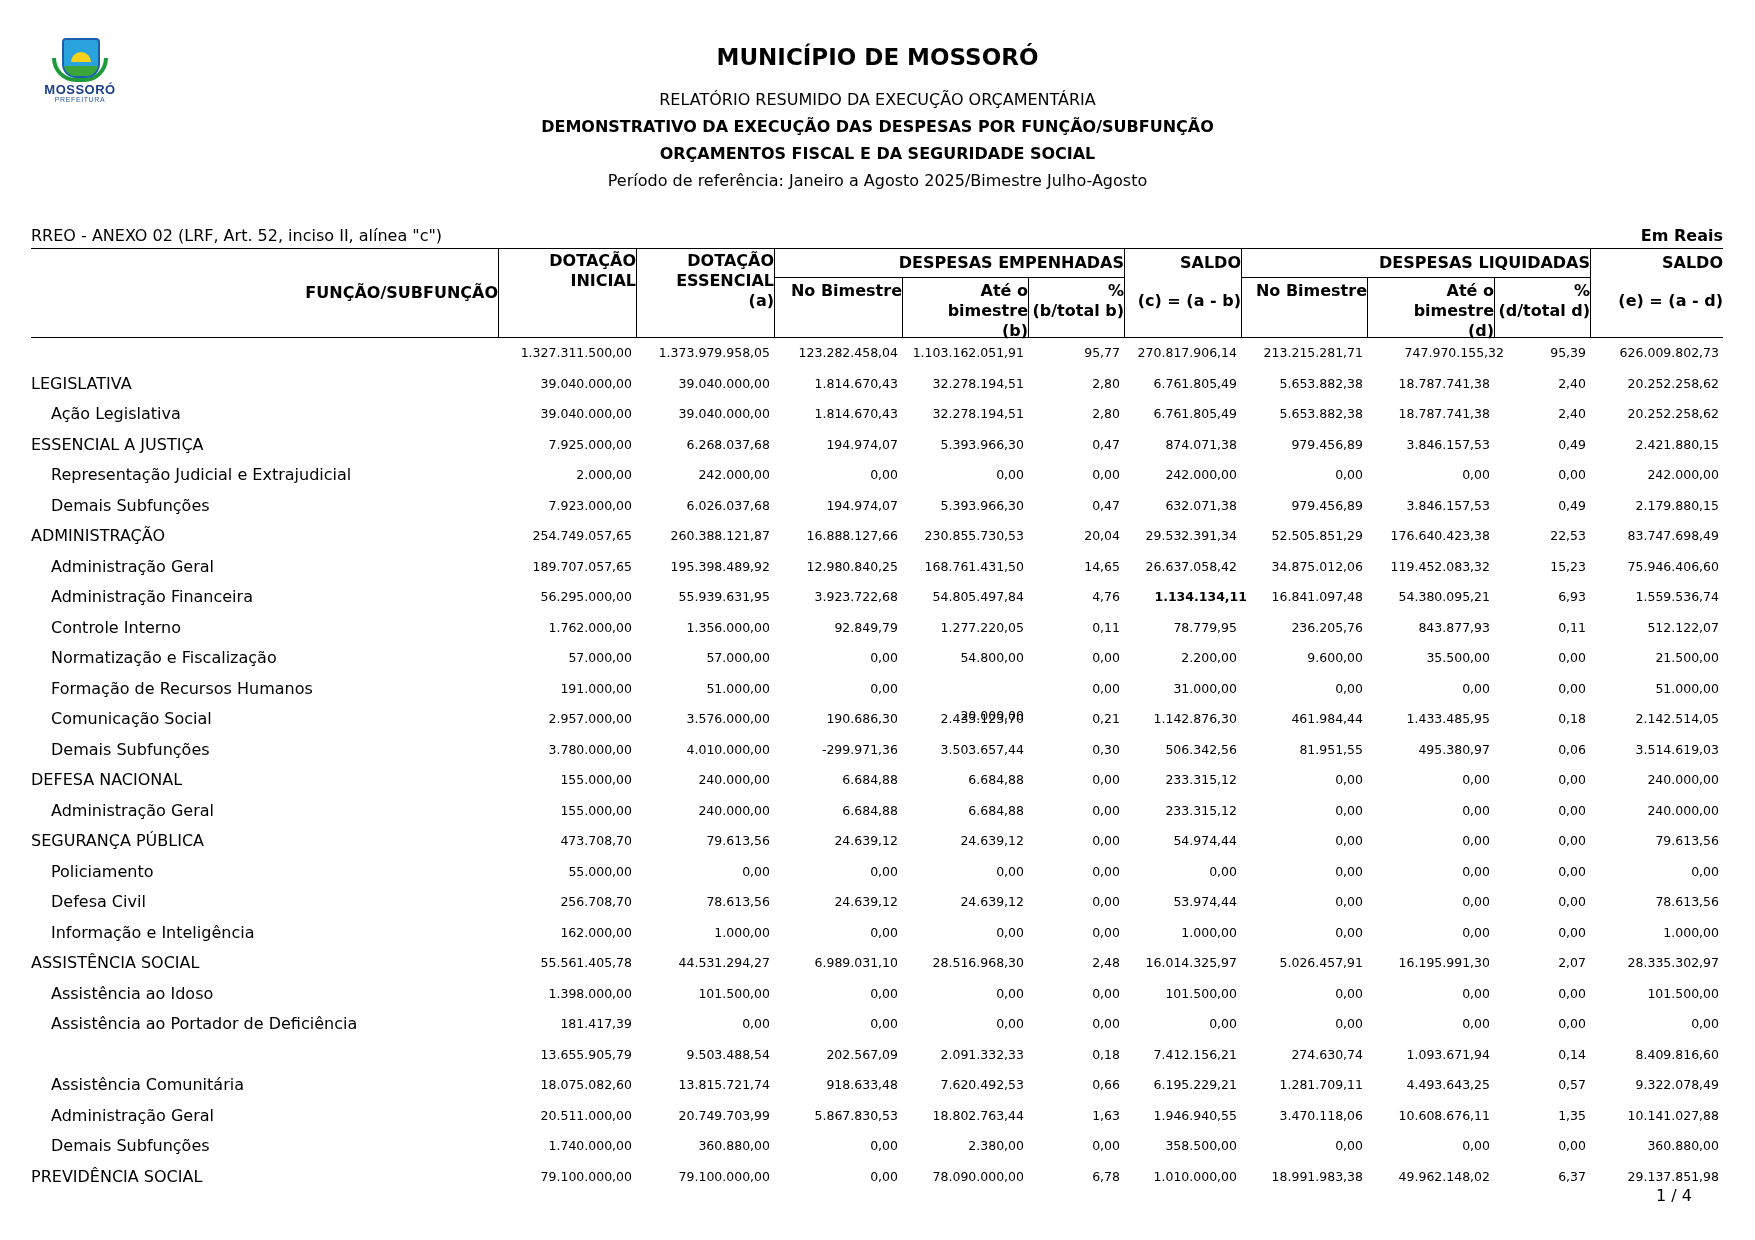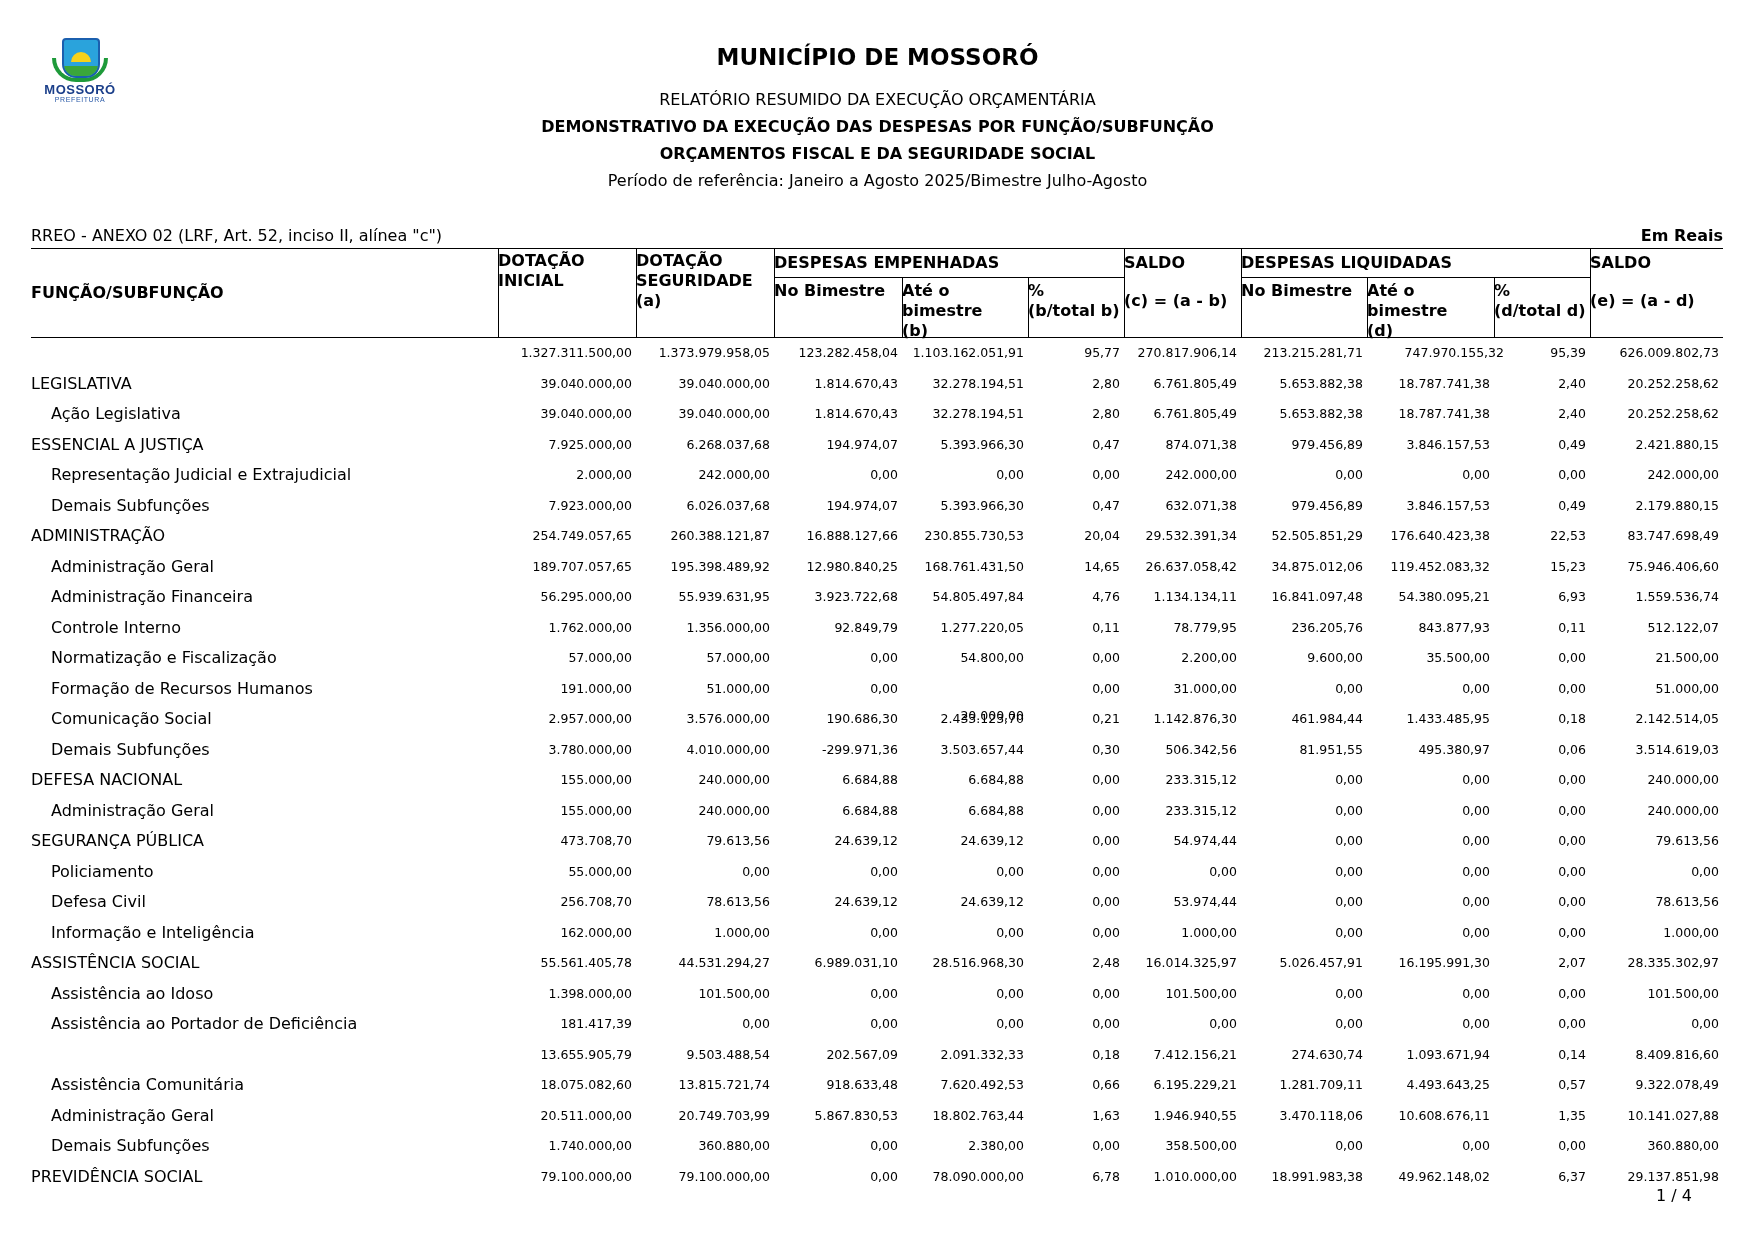--- a/index.html
+++ b/index.html
@@ -16,21 +16,21 @@
   .h1 { top:44px; font-size:23px; font-weight:bold; }
   .h2 { top:90px; font-size:16px; }
   .h3 { top:117px; font-size:16px; font-weight:bold; }
   .h4 { top:144px; font-size:16px; font-weight:bold; }
   .h5 { top:171px; font-size:16px; }
 
   .annex { position:absolute; left:31px; top:226px; font-size:16px; }
   .unit { position:absolute; right:32px; top:226px; font-size:16px; font-weight:bold; }
 
   .thead { position:absolute; left:31px; top:248px; width:1692px; height:88px; border-top:1.5px solid #000; border-bottom:1.5px solid #000; }
-  .hc { position:absolute; font-weight:bold; font-size:16px; text-align:left; line-height:20px; box-sizing:border-box; }
+  .hc { position:absolute; font-weight:bold; font-size:16px; text-align:right; line-height:20px; box-sizing:border-box; }
   .vl { position:absolute; width:1px; background:#000; }
   .hl { position:absolute; height:1px; background:#000; }
 
   .row { position:absolute; left:31px; width:1692px; height:30px; }
   .row .lbl { position:absolute; left:0; top:0; font-size:16px; line-height:30px; white-space:nowrap; }
   .row.sub .lbl { left:20px; }
   .row .num { position:absolute; top:0; font-size:12.5px; line-height:30px; text-align:right; white-space:nowrap; }
 
   .pageno { position:absolute; left:1656px; top:1186px; font-size:16px; }
 </style>
@@ -72,21 +72,21 @@
   <div class="hl" style="left:1210px;top:28px;width:349px"></div>
 
   <div class="hc" style="left:0;top:0;width:467px;line-height:88px">FUNÇÃO/SUBFUNÇÃO</div>
 
   <div class="hc" style="left:467px;top:2px;width:138px">
     <div>DOTAÇÃO</div>
     <div>INICIAL</div>
   </div>
   <div class="hc" style="left:605px;top:2px;width:138px">
     <div>DOTAÇÃO</div>
-    <div>SEGURIDADE</div>
+    <div>ESSENCIAL</div>
     <div>(a)</div>
   </div>
 
   <div class="hc" style="left:743px;top:4px;width:350px">DESPESAS EMPENHADAS</div>
   <div class="hc" style="left:743px;top:32px;width:128px">No Bimestre</div>
   <div class="hc" style="left:871px;top:32px;width:126px">
     <div>Até o bimestre</div>
     <div>(b)</div>
   </div>
   <div class="hc" style="left:997px;top:32px;width:96px">
@@ -216,21 +216,21 @@
       <div class="num" style="right: 137px;">15,23</div>
       <div class="num" style="right: 4px;">75.946.406,60</div>
     </div>
     <div class="row sub" style="top: 582px;">
       <div class="lbl">Administração Financeira</div>
       <div class="num" style="right: 1091px;">56.295.000,00</div>
       <div class="num" style="right: 953px;">55.939.631,95</div>
       <div class="num" style="right: 825px;">3.923.722,68</div>
       <div class="num" style="right: 699px;">54.805.497,84</div>
       <div class="num" style="right: 603px;">4,76</div>
-      <div class="num" style="right: 486px;">1.134.134,11</div>
+      <div class="num" style="right: 476px; font-weight: bold;">1.134.134,11</div>
       <div class="num" style="right: 360px;">16.841.097,48</div>
       <div class="num" style="right: 233px;">54.380.095,21</div>
       <div class="num" style="right: 137px;">6,93</div>
       <div class="num" style="right: 4px;">1.559.536,74</div>
     </div>
     <div class="row sub" style="top: 612.5px;">
       <div class="lbl">Controle Interno</div>
       <div class="num" style="right: 1091px;">1.762.000,00</div>
       <div class="num" style="right: 953px;">1.356.000,00</div>
       <div class="num" style="right: 825px;">92.849,79</div>

